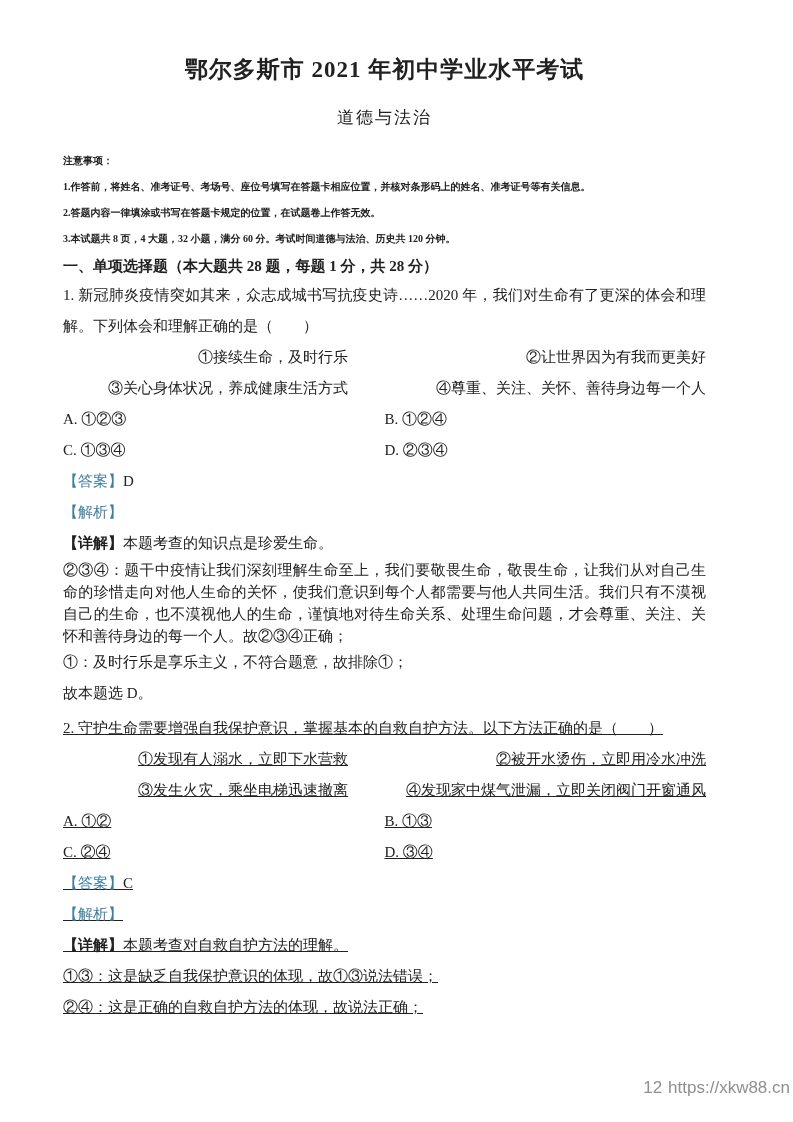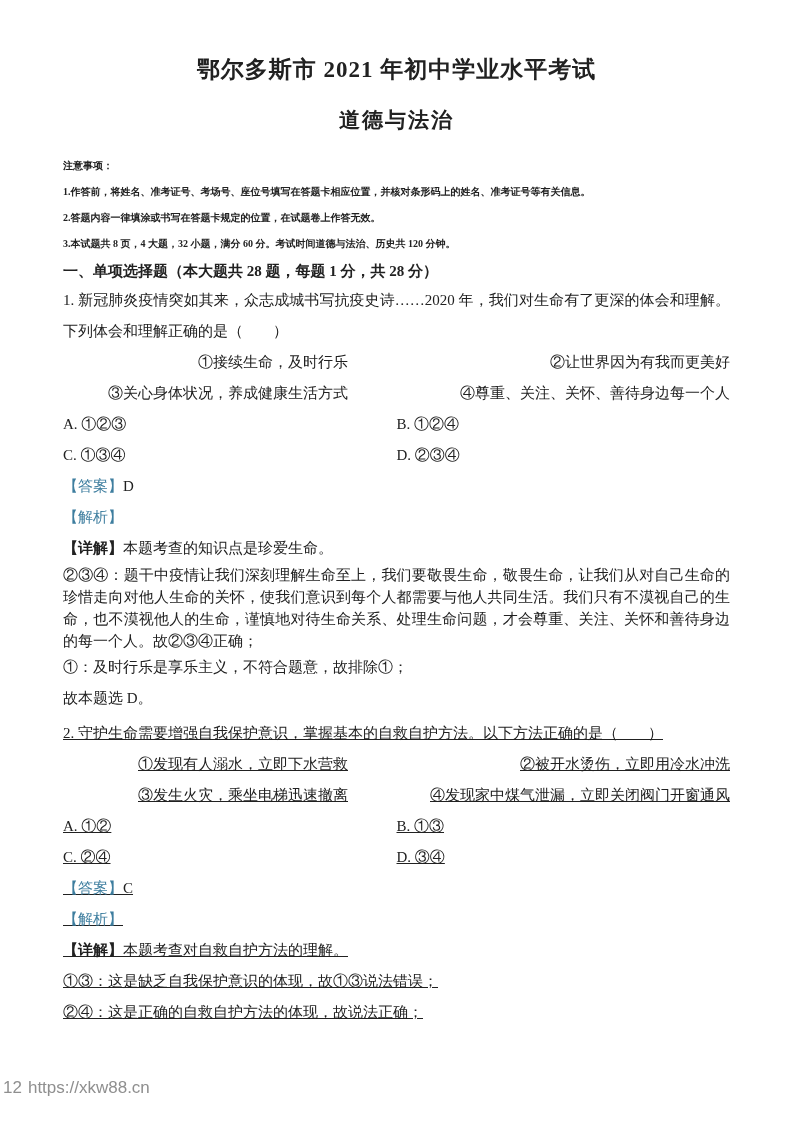--- a/index.html
+++ b/index.html
@@ -2,37 +2,37 @@
 <html lang="zh"><head>
 <meta charset="utf-8">
 <style>
   html,body { margin:0; padding:0; background:#ffffff; }
   .page {
     position:relative;
     width:793px; height:1122px;
     margin:0 auto;
     background:#ffffff;
     box-sizing:border-box;
-    padding:56px 63px 0 63px;
+    padding:56px 87px 0 63px;
     font-family:"Liberation Serif","DejaVu Serif",serif;
     color:#212121;
     overflow:hidden;
   }
   .title {
     text-align:center;
     font-size:23px;
     font-weight:bold;
     line-height:1.25;
     letter-spacing:1px;
     margin:0;
   }
   .subtitle {
     text-align:center;
-    font-size:21px;
-    font-weight:bold;
+    font-size:17px;
+    font-weight:normal;
     letter-spacing:2px;
     margin:21px 0 0 0;
   }
   .notices { margin-top:19px; }
   .notice-ln {
     font-size:10px;
     font-weight:bold;
     line-height:26px;
     margin:0;
     text-align:justify;
@@ -64,21 +64,21 @@
     display:grid;
     grid-template-columns:repeat(2,1fr);
   }
   .teal { color:#3e7e9f; }
   .bold { font-weight:bold; }
   .q2 { margin-top:4px;text-decoration:underline; }
   .footer {
     position:absolute;
     left:0; right:0;
     bottom:24px;
-    text-align:left;
+    text-align:right;
     font-family:"Liberation Sans","DejaVu Sans",sans-serif;
     font-size:17px;
     color:#8f8f8f;
   }
   .footer span { margin:0 3px; }
 </style>
 </head>
 <body>
 
 <div class="page">

